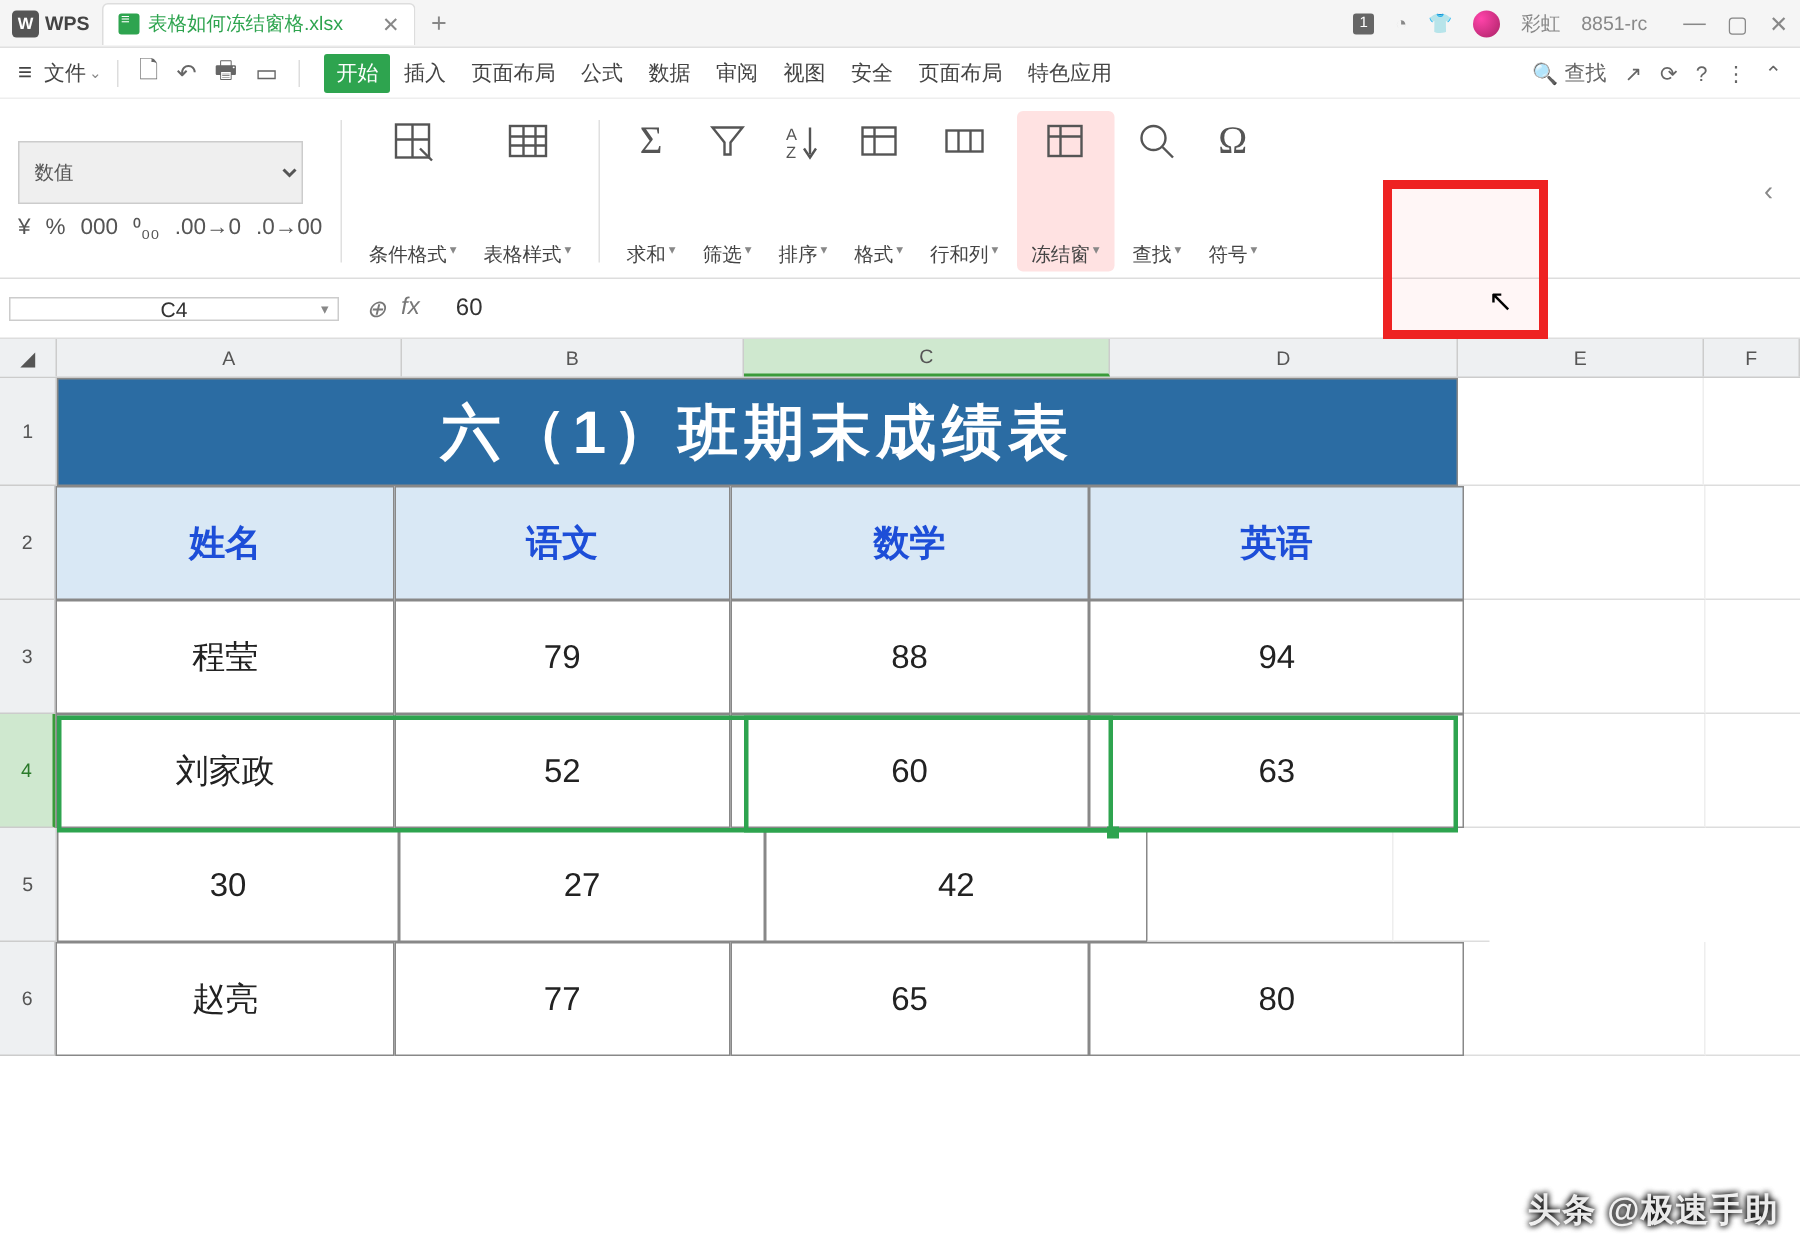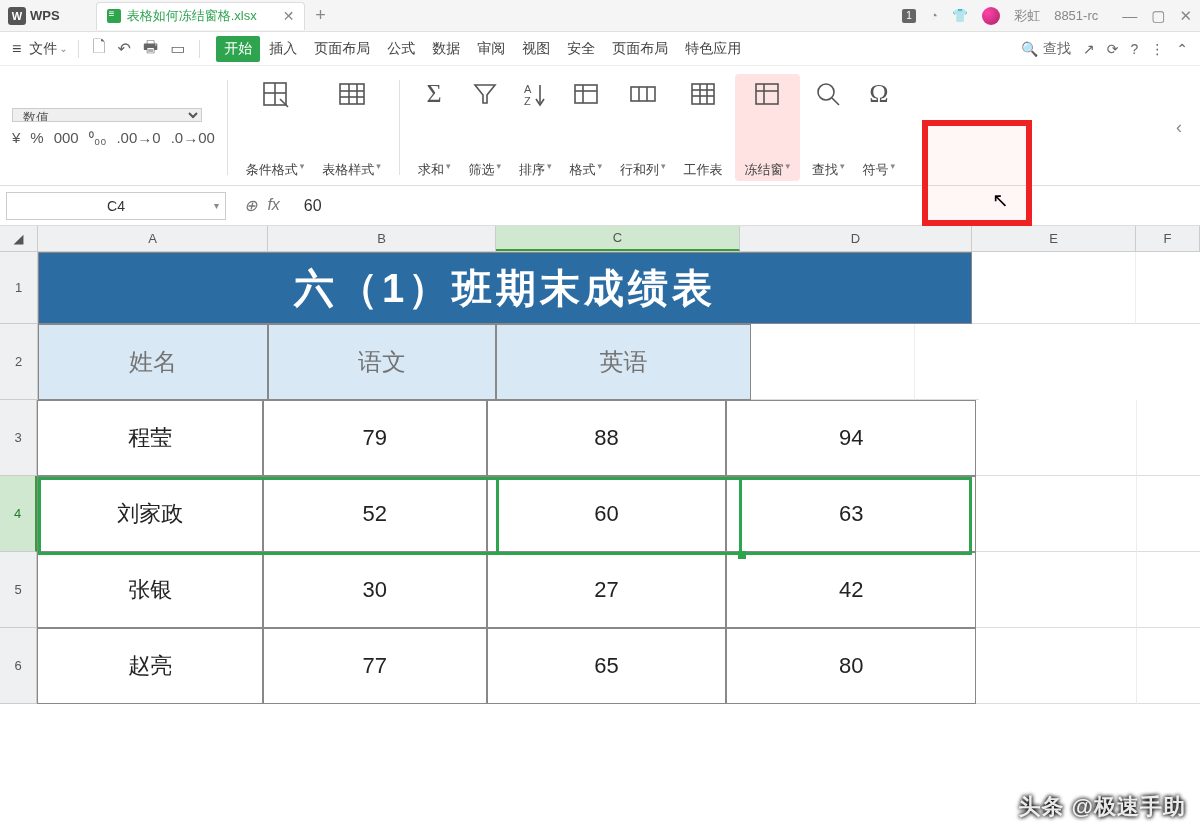--- a/index.html
+++ b/index.html
@@ -2,21 +2,21 @@
 <html><head>
 <meta charset="utf-8">
 <style>
 * { box-sizing: border-box; margin: 0; padding: 0; font-family: "Microsoft YaHei", "PingFang SC", sans-serif; }
 body { background: #fff; width: 1200px; height: 830px; overflow: hidden; position: relative; color: #333; }
 
 
 .titlebar { height: 32px; background: #f5f5f5; display: flex; align-items: center; padding: 0 8px; border-bottom: 1px solid #e0e0e0; }
 .wps-logo { font-weight: bold; font-size: 13px; color: #444; display: flex; align-items: center; gap: 4px; }
 .wps-logo .w { background: #555; color: #fff; width: 18px; height: 18px; border-radius: 3px; display: inline-flex; align-items: center; justify-content: center; font-size: 11px;}
-.tabbar { display: flex; align-items: center; margin-left: 36px; flex: 1; }
+.tabbar { display: flex; align-items: center; margin-left: 8px; flex: 1; }
 .doctab { display: flex; align-items: center; background: #fff; border: 1px solid #ddd; border-bottom: none; height: 28px; padding: 0 10px; border-radius: 4px 4px 0 0; gap: 6px;}
 .doctab .sheet-ic { width: 14px; height: 14px; background: #2ea44f; border-radius: 2px; position: relative;}
 .doctab .sheet-ic::after{content:"≡"; color:#fff; font-size:10px; position:absolute; left:2px; top:-1px;}
 .doctab span.tx { color: #2ea44f; font-size: 13px; }
 .doctab .clx { color: #888; font-size: 14px; margin-left: 20px;}
 .addtab { font-size: 18px; color: #888; margin-left: 10px; }
 .winctrl { margin-left: auto; display: flex; align-items: center; gap: 14px; color: #888; font-size: 13px;}
 .winctrl .badge { background:#666; color:#fff; width:14px; height:14px; font-size:10px; border-radius:2px; display:inline-flex; align-items:center; justify-content:center;}
 .winctrl .avatar{ width:18px; height:18px; border-radius:50%; background: radial-gradient(circle at 30% 30%, #f4a, #a26);}
 .winctrl .sys { display:flex; gap:14px; font-size:15px; margin-left:10px;}
@@ -34,29 +34,29 @@
 .menubar .search-lbl { display:flex; align-items:center; gap:4px; font-size:14px;}
 
 
 .ribbon { height: 120px; border-bottom: 1px solid #ddd; display: flex; align-items: stretch; padding: 8px 12px 4px; gap: 6px; }
 .rgroup { display: flex; flex-direction: column; align-items: center; justify-content: space-between; padding: 2px 6px; }
 .rgroup .ic { font-size: 28px; color: #555; height: 36px; display:flex; align-items:center;}
 .rgroup .lbl { font-size: 13px; color: #444; display:flex; align-items:flex-start; gap:2px;}
 .rgroup .lbl .dd{font-size:9px; color:#888;}
 .rsep { width: 1px; background: #e0e0e0; margin: 6px 6px; }
 .numfmt { display:flex; flex-direction:column; gap:6px; justify-content:center;}
-.numfmt select { width: 190px; height: 14px; border: 1px solid #ccc; font-size: 13px; padding: 0 6px; color:#555;}
+.numfmt select { width: 190px; height: 42px; border: 1px solid #ccc; font-size: 13px; padding: 0 6px; color:#555;}
 .numfmt .icons { display:flex; gap:10px; font-size:15px; color:#555; align-items:center;}
 .ribbon-scroll { margin-left:auto; align-self:center; font-size:18px; color:#888; padding:0 6px;}
 .hb-red2 { position:absolute; border:6px solid #e22; left:922px; top:120px; width:110px; height:106px; pointer-events:none; background: rgba(255,100,100,0.06);}
 .cursor-ptr { position:absolute; left:992px; top:188px; font-size:20px; color:#000; z-index:5; pointer-events:none;}
 
 
 .fxbar { height: 40px; display: flex; align-items: center; border-bottom: 1px solid #ddd; }
-.namebox { width: 220px; height: 28px; border: 1px solid #ccc; margin-left: 6px; display:flex; align-items:center; justify-content:center; position:relative;}
+.namebox { width: 220px; height: 16px; border: 1px solid #ccc; margin-left: 6px; display:flex; align-items:center; justify-content:center; position:relative;}
 .namebox span{ font-size:14px; color:#333;}
 .namebox .dd{ position:absolute; right:6px; font-size:10px; color:#888;}
 .fx-icons { display:flex; gap:10px; margin: 0 18px; font-size:16px; color:#777; font-style:italic;}
 .fx-input { flex:1; font-size:16px; padding-left:6px; color:#333;}
 
 
 .sheet { position: relative; }
 .colhead { display: grid; grid-template-columns: 38px 230px 228px 244px 232px 164px 64px; height: 26px; background: #eef0f2; border-bottom: 1px solid #ccc;}
 .colhead > div { border-right: 1px solid #ccc; display:flex; align-items:center; justify-content:center; font-size:13px; color:#555;}
 .colhead .active { background: #cfe8cf; border-bottom: 2px solid #3a9b3a;}
@@ -67,21 +67,21 @@
 .rownum.active { background:#cfe8cf; border-right:2px solid #3a9b3a; color:#2a7a2a;}
 
 .r1 { height: 72px; }
 .r { height: 76px; }
 
 .titlecell { flex:1; background:#2b6ca3; color:#fff; font-size:40px; font-weight:bold; letter-spacing:4px; display:flex; align-items:center; justify-content:center; border:1px solid #888;}
 .extra { width: 228px; border-bottom:1px solid #ddd; border-right:1px solid #eee;}
 .extra2 { width: 64px; border-bottom:1px solid #ddd;}
 
 .datacell { border:1px solid #888; display:flex; align-items:center; justify-content:center; font-size:22px; color:#222;}
-.hdrcell { background:#d9e8f5; font-weight:normal; font-size:24px; color:#737373;}
+.hdrcell { background:#d9e8f5; font-weight:bold; font-size:24px; color:#1d4ed8;}
 .cA{width:230px;} .cB{width:228px;} .cC{width:244px;} .cD{width:255px;}
 
 .selbox { position:absolute; border:3px solid #2ea44f; pointer-events:none;}
 .sel-row { left:38px; top:251px; width:934px; height:78px;}
 .sel-cell { left:496px; top:251px; width:246px; height:78px;}
 .sel-handle { position:absolute; width:8px; height:8px; background:#2ea44f; left:738px; top:325px;}
 
 
 .watermark { position:absolute; right:14px; bottom:8px; font-size:22px; color:rgba(255,255,255,.9); font-weight:bold; text-shadow:0 0 4px #000, 0 0 4px #000; letter-spacing:1px;}
 .svg-ic { width:30px; height:30px; }
@@ -250,34 +250,20 @@
           <rect x="3" y="8" width="24" height="14"></rect>
           <line x1="11" y1="8" x2="11" y2="22"></line>
           <line x1="19" y1="8" x2="19" y2="22"></line>
         </svg>
       </span>
     <span class="lbl">
         <span>行和列</span>
         <span class="dd">▾</span>
       </span>
   </div>
-  <div class="rgroup">
-    <span class="ic">
-        <svg class="svg-ic">
-          <rect x="4" y="5" width="22" height="20"></rect>
-          <line x1="4" y1="11" x2="26" y2="11"></line>
-          <line x1="4" y1="17" x2="26" y2="17"></line>
-          <line x1="12" y1="5" x2="12" y2="25"></line>
-          <line x1="19" y1="5" x2="19" y2="25"></line>
-        </svg>
-      </span>
-    <span class="lbl">
-        <span>工作表</span>
-      </span>
-  </div>
   <div class="rgroup" style="background:rgba(255,140,140,.25); border-radius:4px; padding:2px 10px;">
     <span class="ic">
         <svg class="svg-ic">
           <rect x="4" y="5" width="22" height="20"></rect>
           <line x1="4" y1="12" x2="26" y2="12" stroke-width="2.5"></line>
           <line x1="12" y1="5" x2="12" y2="25" stroke-width="2.5"></line>
         </svg>
       </span>
     <span class="lbl">
         <span>冻结窗</span>
@@ -335,20 +321,21 @@
     <div class="rownum">1</div>
     <div class="titlecell" style="width:934px">六（1）班期末成绩表</div>
     <div class="extra" style="width:164px"></div>
       <div class="extra2"></div>
   </div>
 
   <div class="rowgrid r">
     <div class="rownum">2</div>
     <div class="datacell hdrcell cA">姓名</div>
     <div class="datacell hdrcell cB">语文</div>
+    <div class="datacell hdrcell cC">数学</div>
     <div class="datacell hdrcell cD">英语</div>
     <div class="extra" style="width:164px"></div>
       <div class="extra2"></div>
   </div>
 
   <div class="rowgrid r">
     <div class="rownum">3</div>
     <div class="datacell cA">程莹</div>
     <div class="datacell cB">79</div>
     <div class="datacell cC">88</div>
@@ -362,21 +349,20 @@
     <div class="datacell cA">刘家政</div>
     <div class="datacell cB">52</div>
     <div class="datacell cC">60</div>
     <div class="datacell cD">63</div>
     <div class="extra" style="width:164px"></div>
       <div class="extra2"></div>
   </div>
 
   <div class="rowgrid r">
     <div class="rownum">5</div>
-    <div class="datacell cA">张银</div>
     <div class="datacell cB">30</div>
     <div class="datacell cC">27</div>
     <div class="datacell cD">42</div>
     <div class="extra" style="width:164px"></div>
       <div class="extra2"></div>
   </div>
 
   <div class="rowgrid r">
     <div class="rownum">6</div>
     <div class="datacell cA">赵亮</div>

